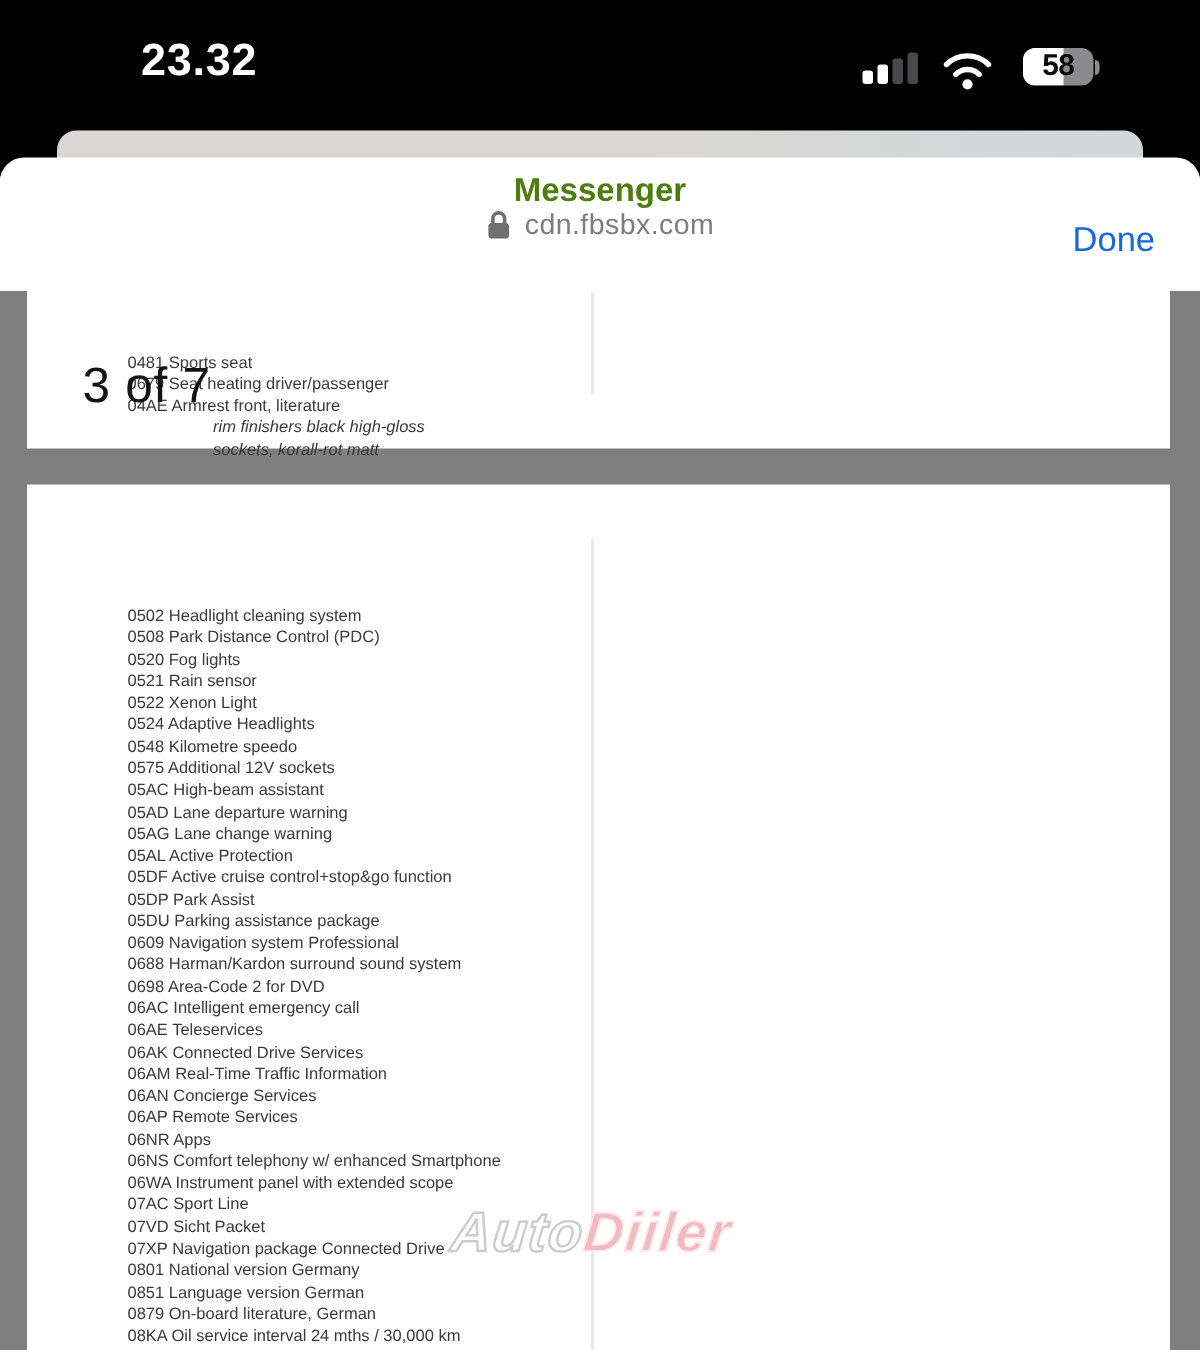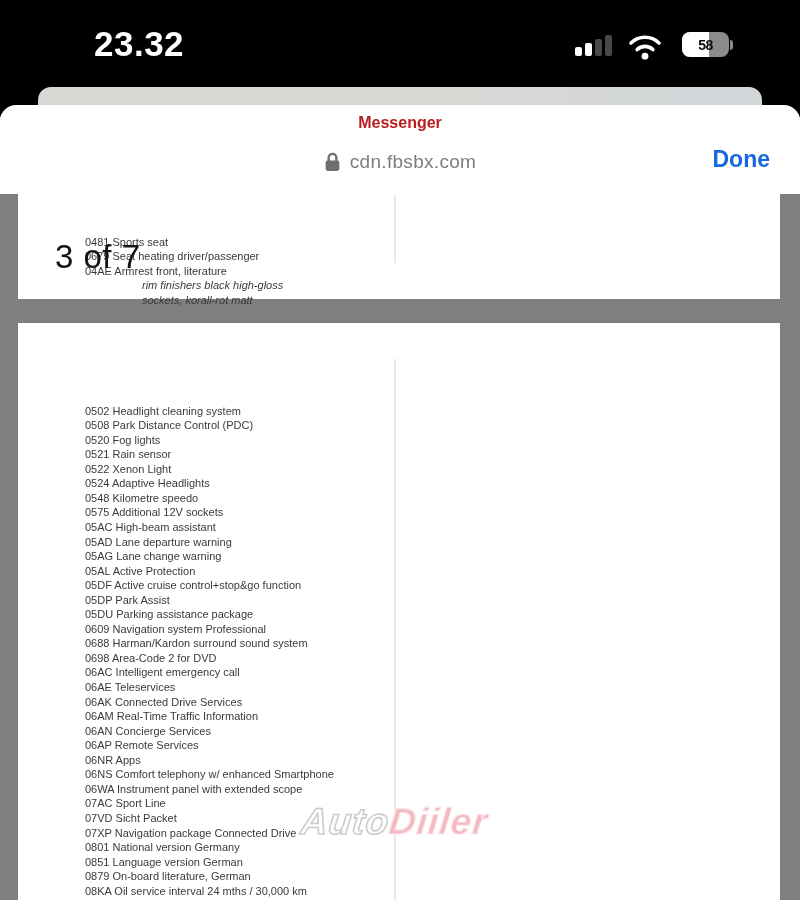--- a/index.html
+++ b/index.html
@@ -4,62 +4,62 @@
 <style>
   html,body{margin:0;padding:0;}
   body{
     width:800px;height:900px;background:#000;position:relative;overflow:hidden;
     font-family:"Liberation Sans",sans-serif;
     -webkit-font-smoothing:antialiased;
   }
   
   .status-time{
     position:absolute;left:94px;top:24px;color:#fff;
-    font-size:35px;font-weight:700;letter-spacing:.5px;
+    font-size:30px;font-weight:700;letter-spacing:.5px;
   }
   .signal-bars{position:absolute;left:575px;top:34px;display:flex;align-items:flex-end;gap:3px;height:22px;}
   .signal-bars .bar{width:7px;border-radius:2px;}
   .bar1{height:9px;background:#fff;}
   .bar2{height:13px;background:#fff;}
   .bar3{height:17px;background:#48484a;}
   .bar4{height:21px;background:#48484a;}
   .wifi-wrap{position:absolute;left:624px;top:30px;}
   .battery{position:absolute;left:682px;top:32px;display:flex;align-items:center;}
   .battery-body{
     width:47px;height:25px;border-radius:8px;background:#8b8b8d;overflow:hidden;
     position:relative;
   }
   .battery-fill{position:absolute;left:0;top:0;bottom:0;width:58%;background:#fff;}
   .battery-text{
     position:absolute;inset:0;display:flex;align-items:center;justify-content:center;
-    font-size:14px;font-weight:700;color:#0a0a0a;letter-spacing:-.5px;
+    font-size:20px;font-weight:700;color:#0a0a0a;letter-spacing:-.5px;
   }
   .battery-cap{width:3px;height:10px;background:#8b8b8d;border-radius:0 3px 3px 0;margin-left:1px;}
 
   
   .sheet-behind{
     position:absolute;left:38px;top:87px;width:724px;height:34px;
     border-radius:13px 13px 0 0;
     background:linear-gradient(to right,#d8d7d4 55%,#d2d7da);
   }
   
   .sheet{
     position:absolute;left:0;top:105px;width:800px;height:795px;
     background:#fff;border-radius:16px 16px 0 0;overflow:hidden;
   }
   .browser-header{position:relative;width:100%;height:80px;background:#fff;}
   .header-title{
-    text-align:center;margin-top:9px;font-size:16px;font-weight:700;color:#b91c1c;
+    text-align:center;margin-top:9px;font-size:22px;font-weight:700;color:#4d7c0f;
   }
   .url-row{
-    display:flex;align-items:center;justify-content:center;gap:9px;margin-top:19px;
+    display:flex;align-items:flex-start;justify-content:center;gap:9px;margin-top:0;
   }
   .url-text{font-size:19px;color:#7d7d7d;letter-spacing:.3px;}
   .done-button{
-    position:absolute;right:30px;top:32px;font-size:23px;font-weight:700;color:#1568dd;
+    position:absolute;right:30px;top:32px;font-size:23px;font-weight:400;color:#1568dd;
     background:none;border:none;padding:0;cursor:pointer;
     font-family:"Liberation Sans",sans-serif;
   }
 
   
   .pdf-viewer{position:relative;width:800px;height:715px;background:#7f7f7f;}
   .pdf-page{position:absolute;left:18px;width:762px;background:#fff;}
   .page3{top:0;height:105px;}
   .page4{top:129px;height:586px;}
   .doc-lines{position:absolute;font-size:11px;line-height:14.55px;color:#3a3a3a;white-space:pre;}

